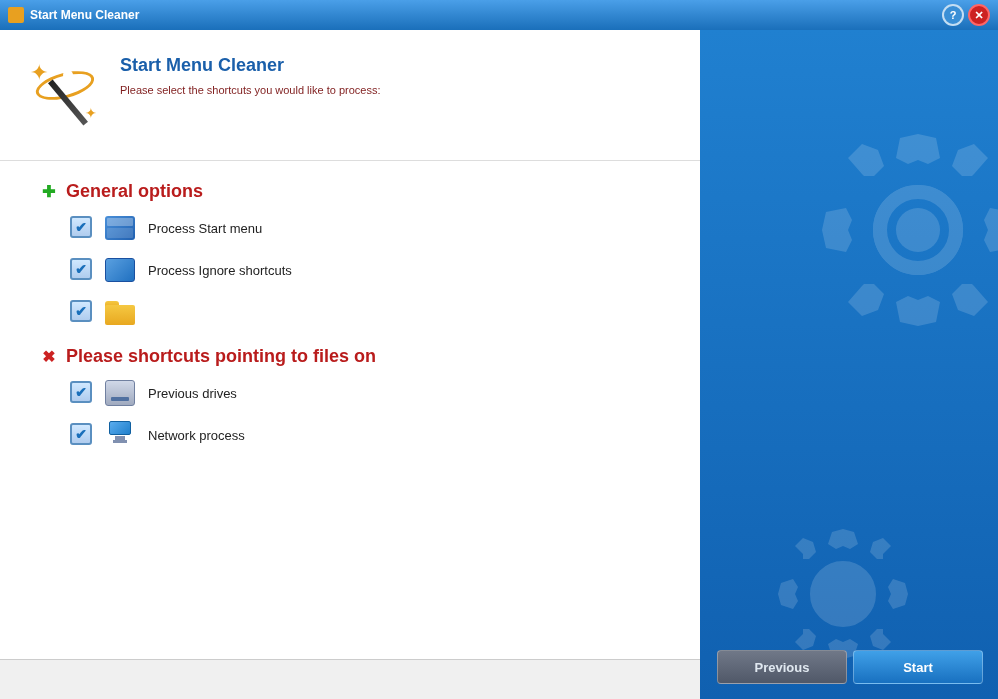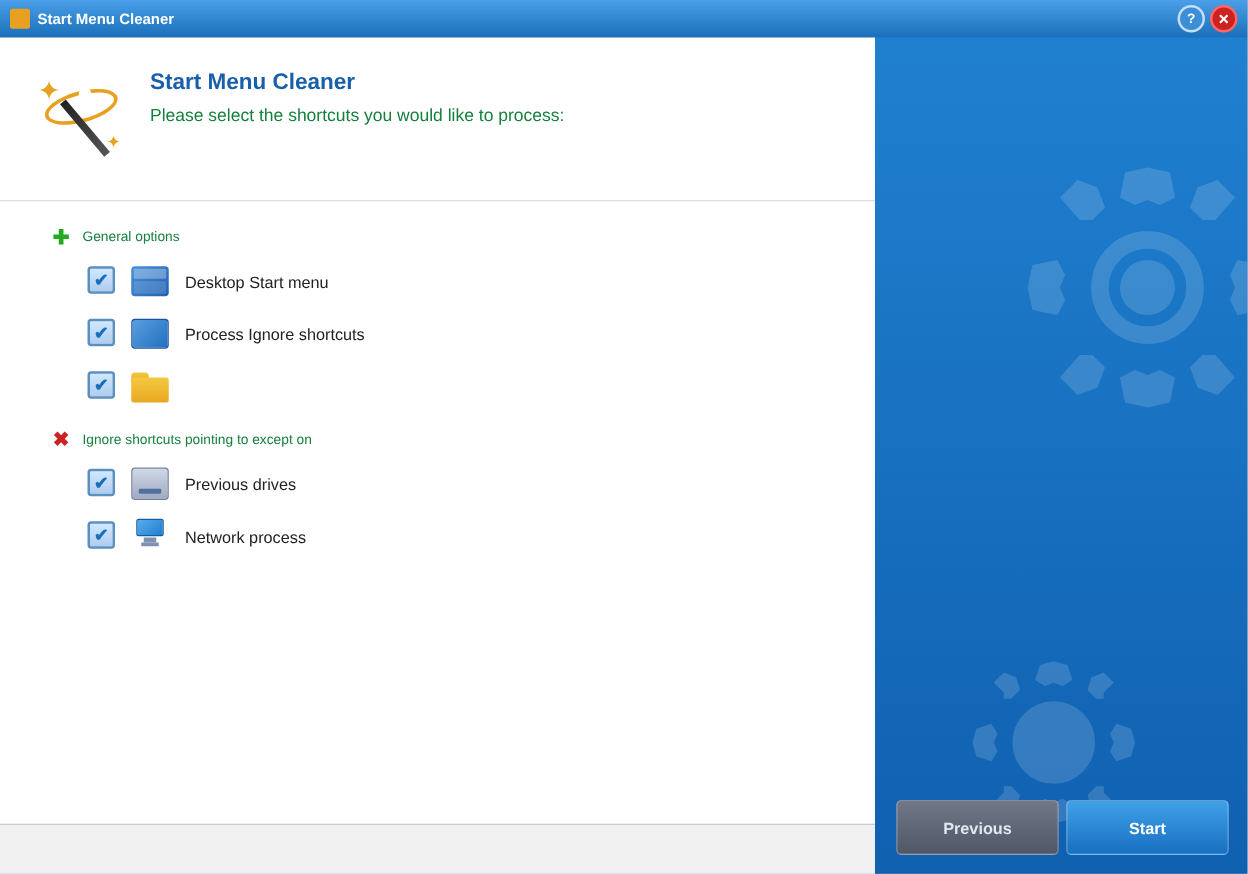--- a/index.html
+++ b/index.html
@@ -137,22 +137,22 @@
       padding-left: 10px;
       padding-top: 5px;
     }
     .header-title {
       font-size: 18px;
       font-weight: bold;
       color: #1a5faa;
       margin-bottom: 8px;
     }
     .header-subtitle {
-      font-size: 14px;
-      color: #15803d;
+      font-size: 11px;
+      color: #7f1d1d;
     }
 
     
     .content-area {
       flex: 1;
       padding: 20px 30px 20px 40px;
       overflow-y: auto;
     }
 
     
@@ -170,23 +170,23 @@
       margin-right: 8px;
       display: flex;
       align-items: center;
       justify-content: center;
       font-size: 16px;
       font-weight: bold;
     }
     .group-icon.plus { color: #22aa22; }
     .group-icon.cross { color: #cc2222; }
     .group-label {
-      font-size: 11px;
-      font-weight: normal;
-      color: #15803d;
+      font-size: 18px;
+      font-weight: bold;
+      color: #b91c1c;
     }
 
     .option-items {
       padding-left: 30px;
     }
     .option-item {
       display: flex;
       align-items: center;
       margin-bottom: 14px;
     }
@@ -378,21 +378,21 @@
     
     .nav-buttons {
       position: absolute;
       bottom: 15px;
       right: 15px;
       display: flex;
       gap: 6px;
     }
     .nav-btn {
       width: 130px;
-      height: 44px;
+      height: 34px;
       border-radius: 4px;
       border: 1px solid rgba(255,255,255,0.3);
       font-size: 13px;
       font-weight: bold;
       cursor: pointer;
       display: flex;
       align-items: center;
       justify-content: center;
     }
     .nav-btn.prev {
@@ -447,21 +447,21 @@
 
           <div class="option-item">
             <div class="checkbox-area">
               <div class="checkbox-outer">
                 <span class="checkmark">✔</span>
               </div>
             </div>
             <div class="item-icon">
               <div class="start-menu-icon"></div>
             </div>
-            <span class="option-label">Desktop Start menu</span>
+            <span class="option-label">Process Start menu</span>
           </div>
 
           <div class="option-item">
             <div class="checkbox-area">
               <div class="checkbox-outer">
                 <span class="checkmark">✔</span>
               </div>
             </div>
             <div class="item-icon">
               <div class="desktop-icon"></div>
@@ -482,21 +482,21 @@
               </div>
             </div>
           </div>
 
         </div>
       </div>
 
       <div class="option-group">
         <div class="group-header">
           <div class="group-icon cross">✖</div>
-          <span class="group-label">Ignore shortcuts pointing to except on</span>
+          <span class="group-label">Please shortcuts pointing to files on</span>
         </div>
         <div class="option-items">
 
           <div class="option-item">
             <div class="checkbox-area">
               <div class="checkbox-outer">
                 <span class="checkmark">✔</span>
               </div>
             </div>
             <div class="item-icon">

